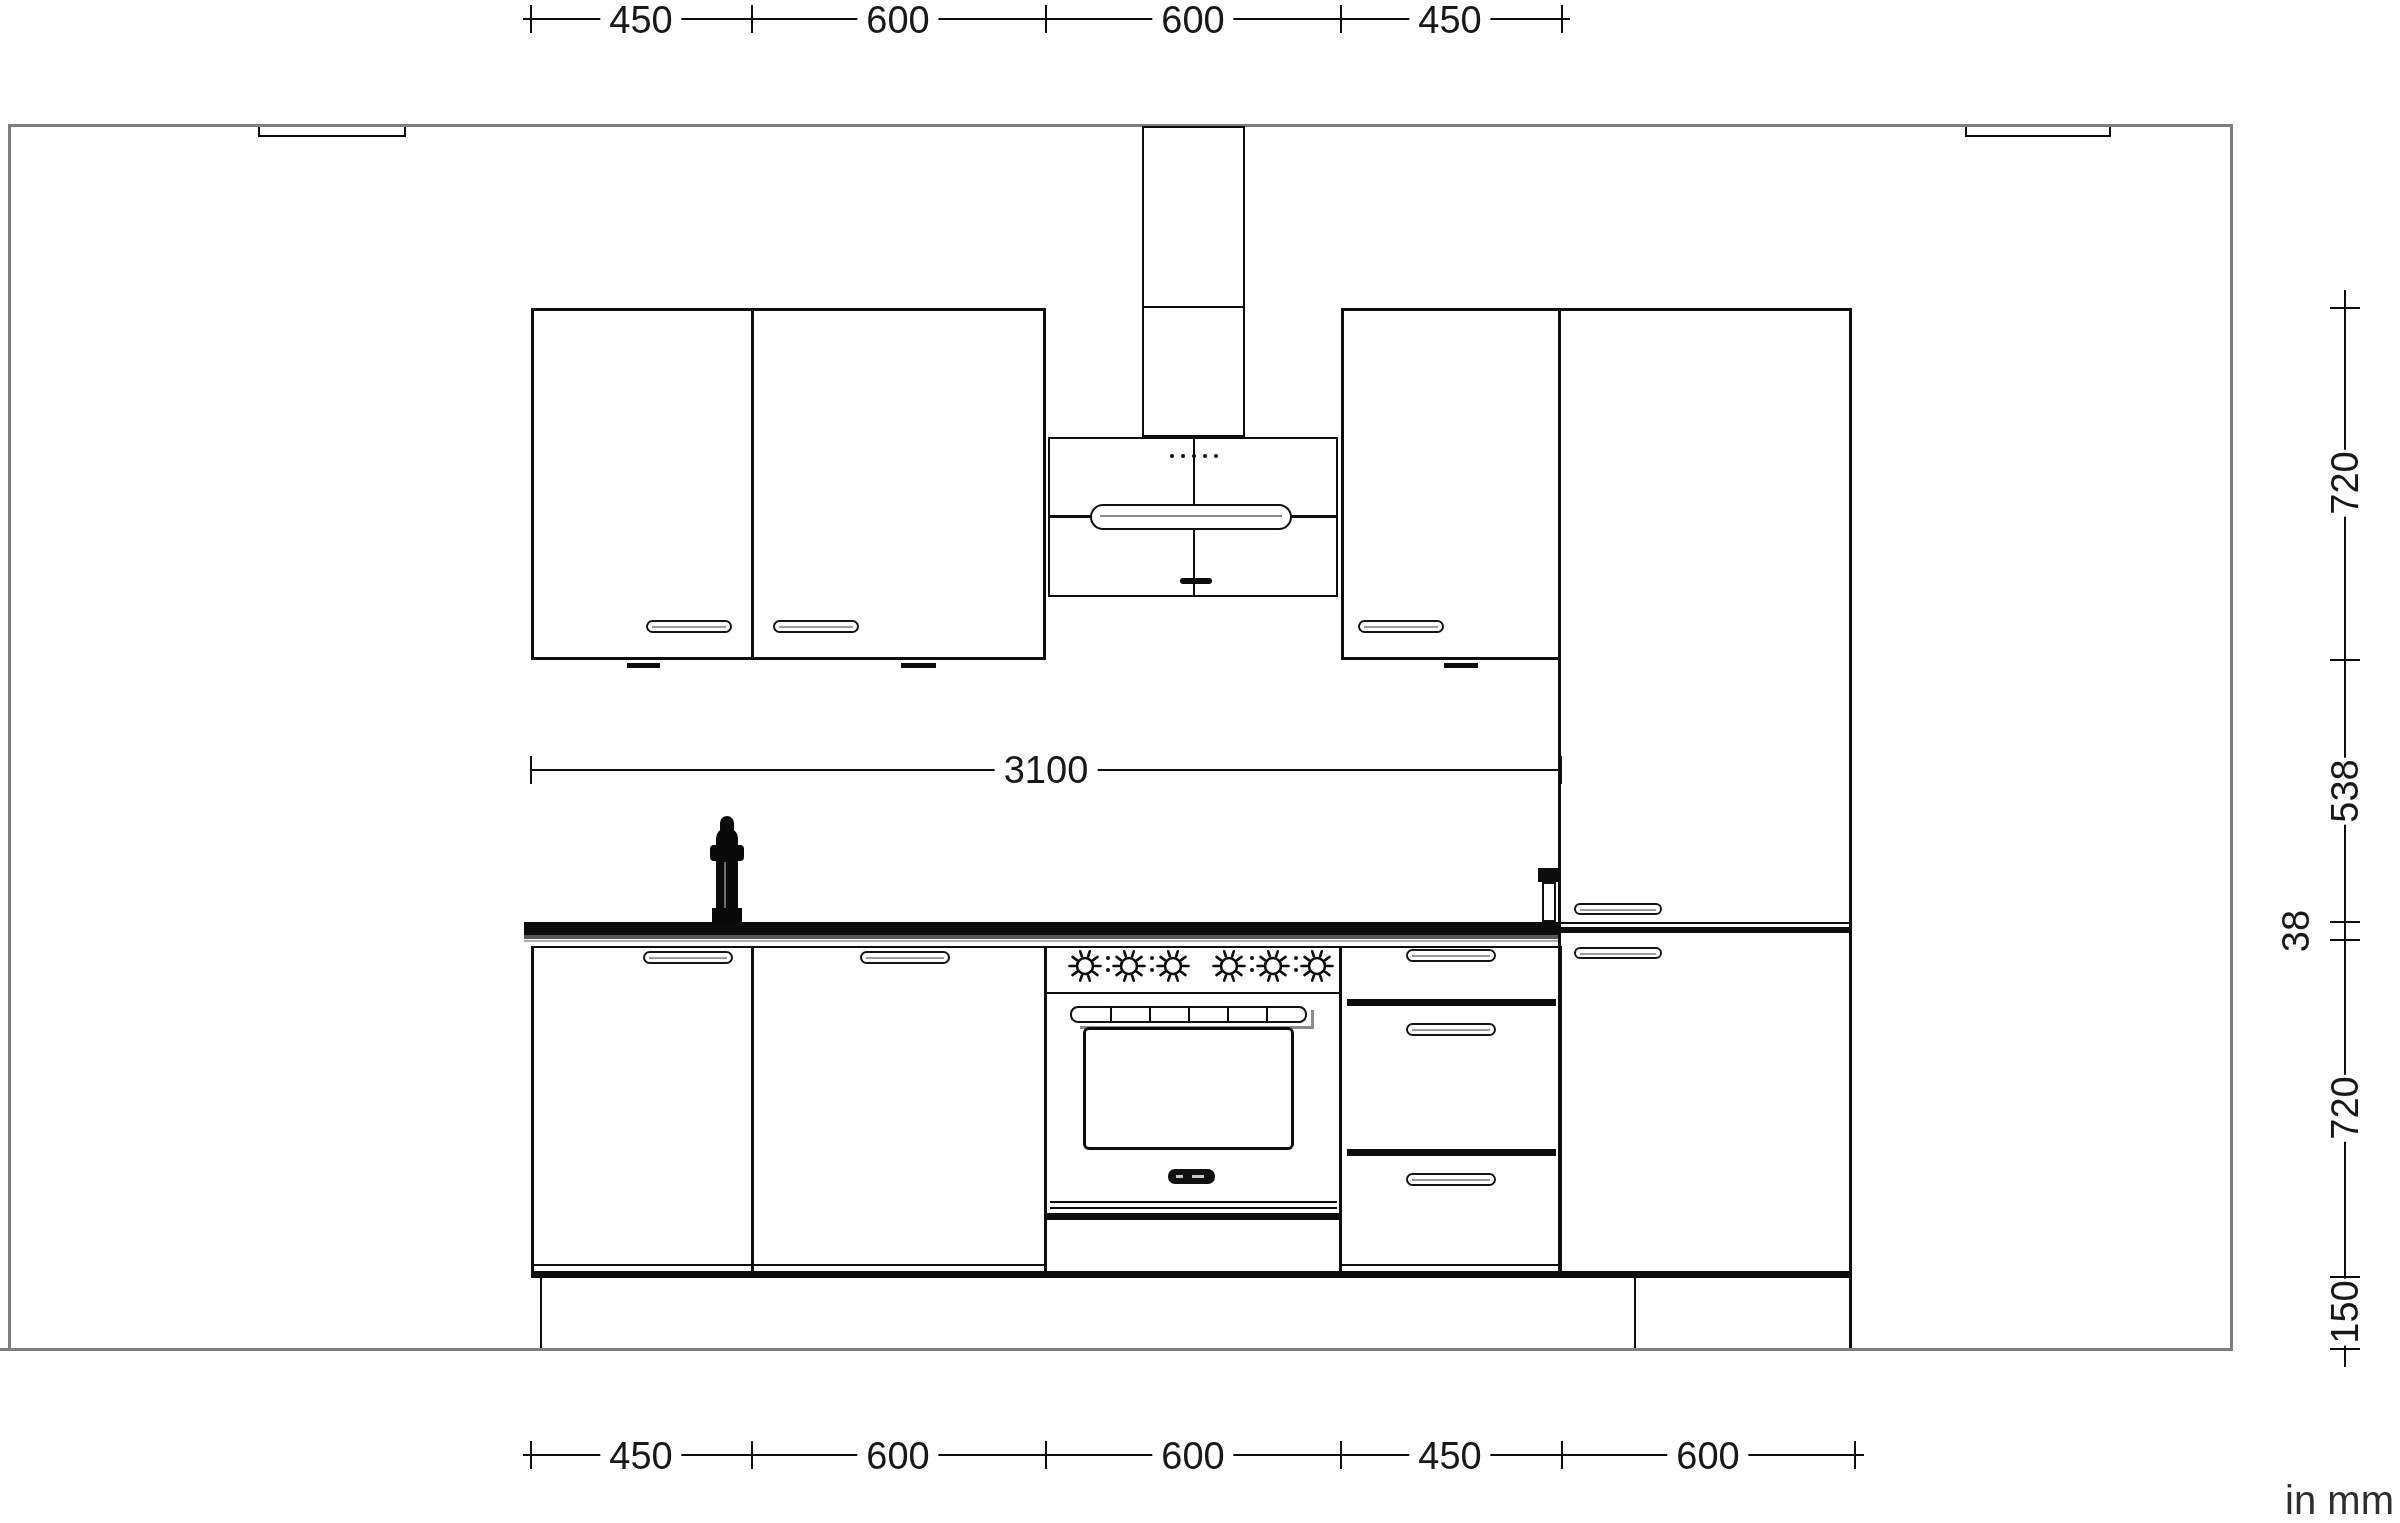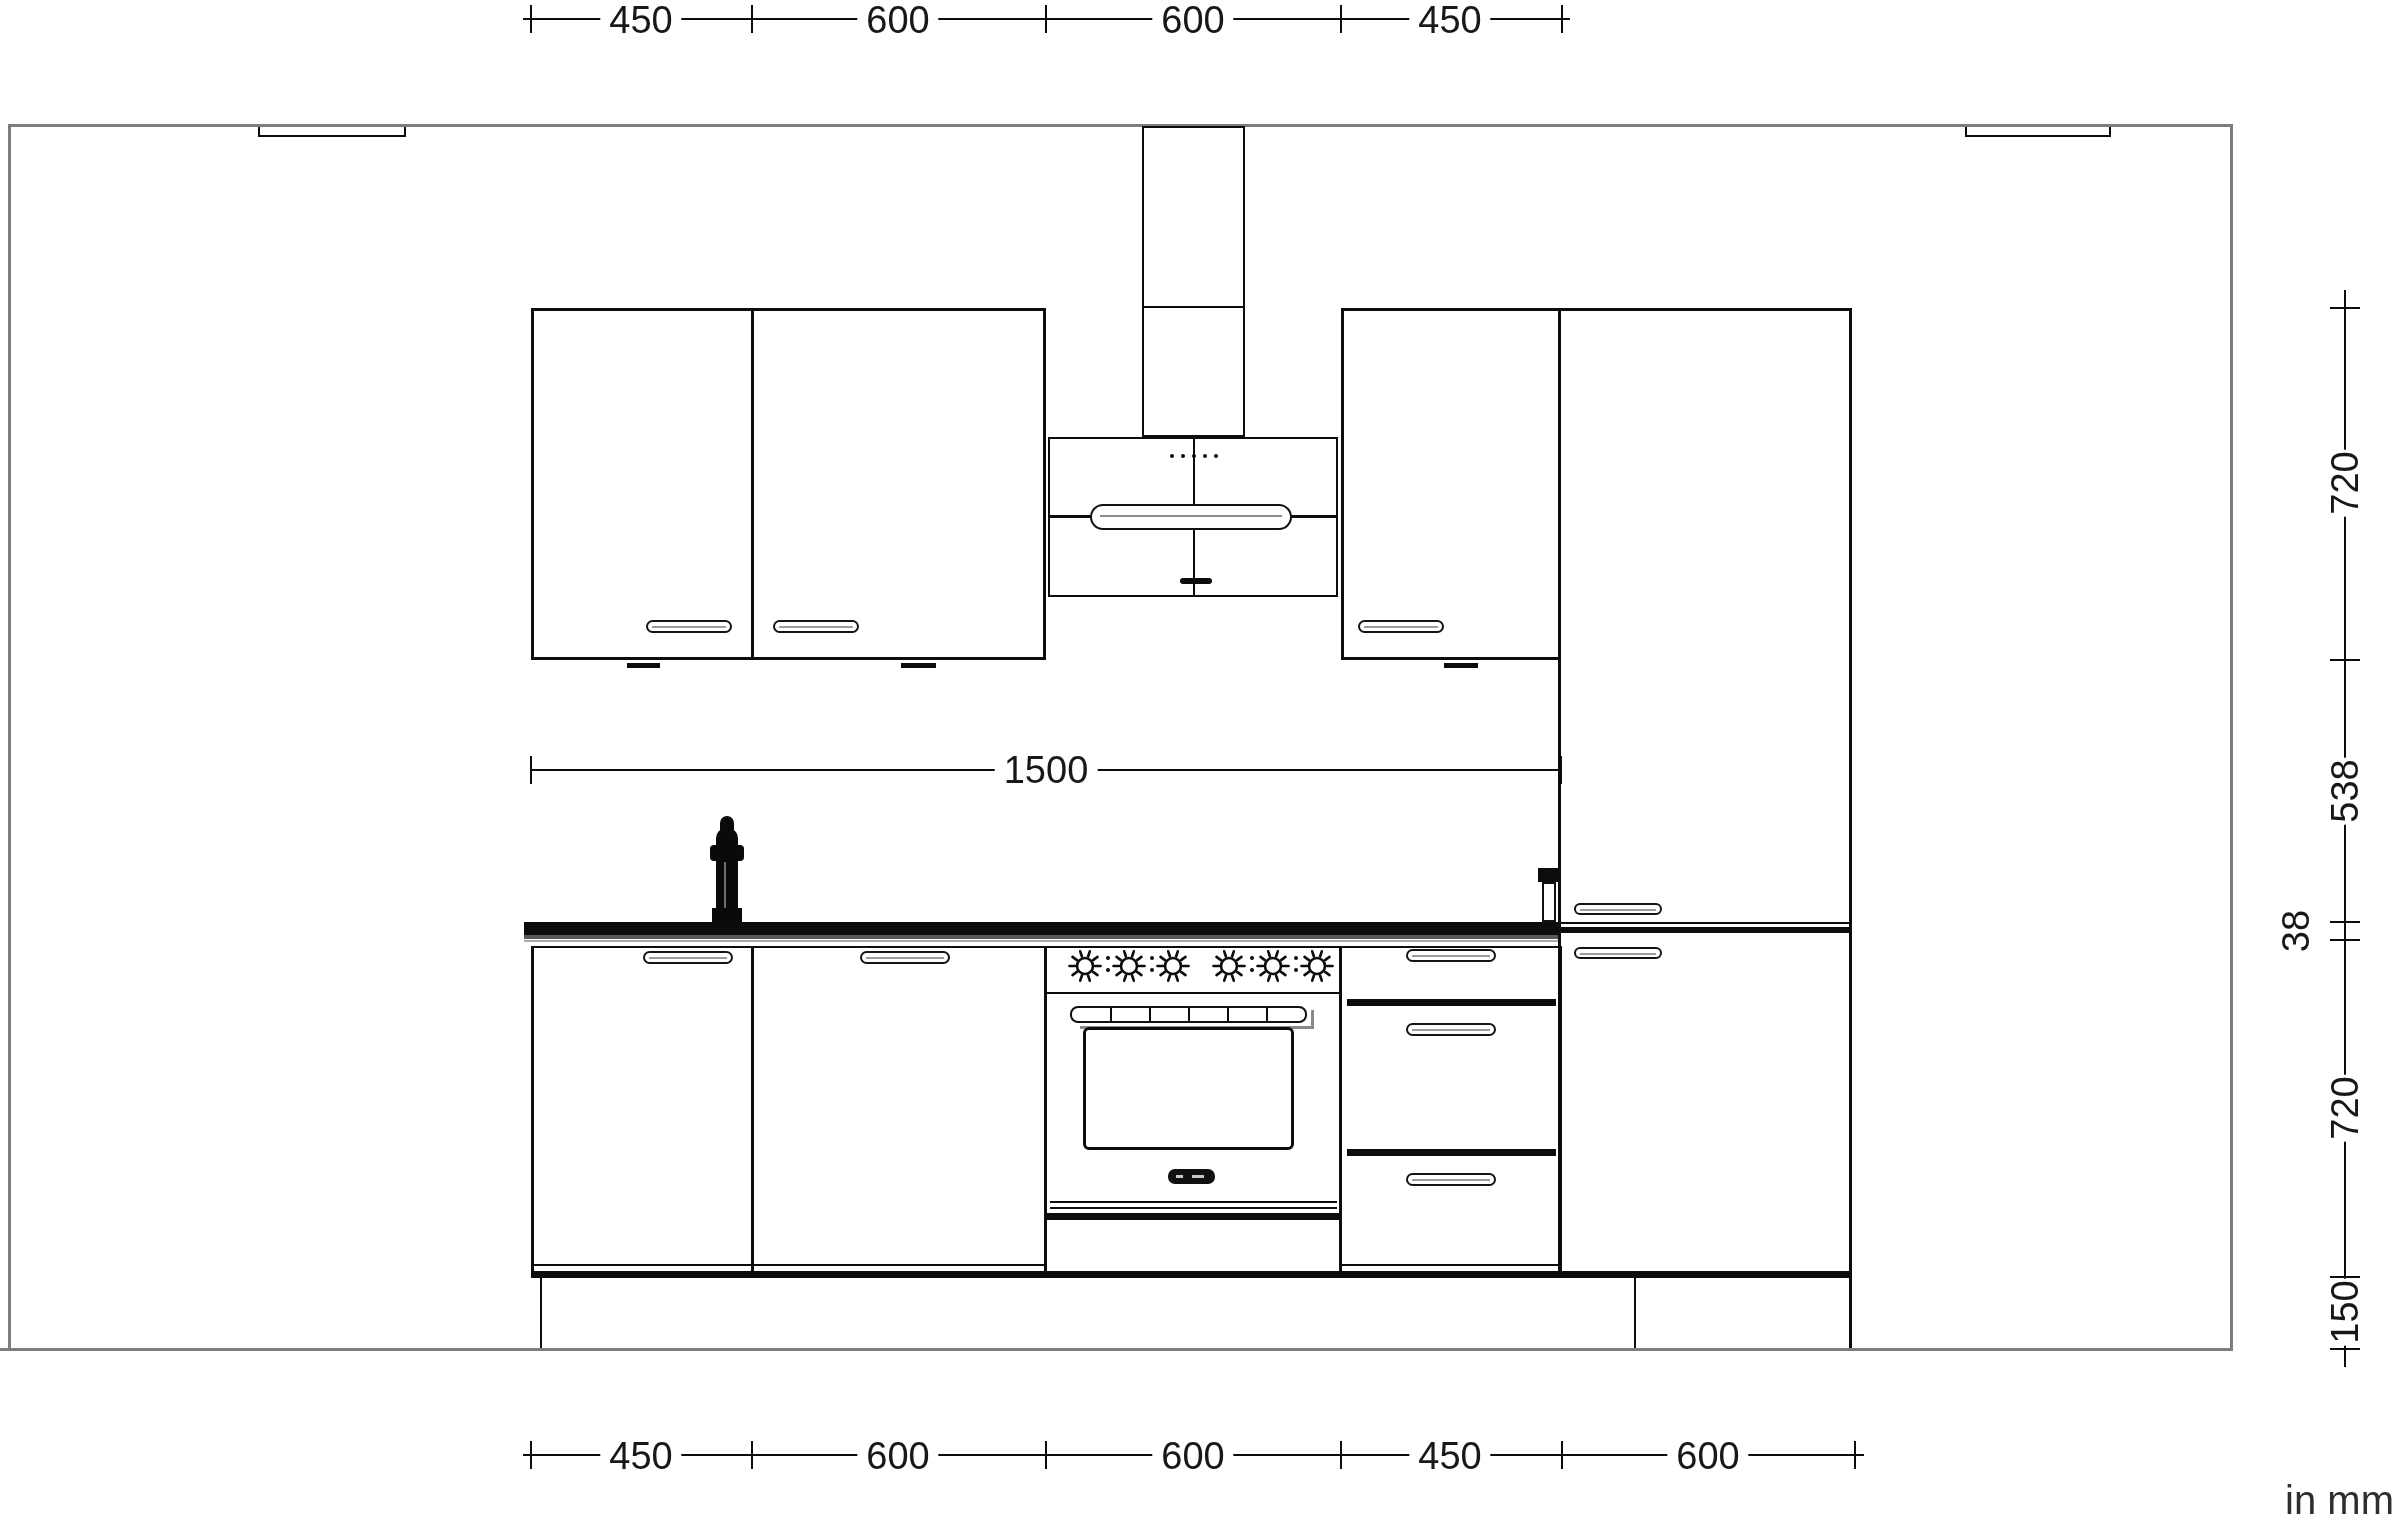--- a/index.html
+++ b/index.html
@@ -95,21 +95,21 @@
   <div class="box" style="left:1558px;top:308px;width:294px;height:970px;"></div>
   <div class="hl" style="left:1558px;top:922px;width:294px;height:2px;"></div>
   <div class="hl" style="left:1558px;top:927px;width:294px;height:6px;"></div>
   <div class="handle" style="left:1574px;top:903px;width:88px;height:12px;"></div>
   <div class="handle" style="left:1574px;top:947px;width:88px;height:12px;"></div>
 
   <div>
     <div class="hl" style="left:531px;top:769px;width:1031px;height:2px;"></div>
     <div class="tick-v" style="left:530px;top:756px;"></div>
     <div class="tick-v" style="left:1560px;top:756px;"></div>
-    <div class="dimtxt" style="left:1046px;top:770px;">1500</div>
+    <div class="dimtxt" style="left:1046px;top:770px;">3100</div>
   </div>
 
   <div>
     <div class="abs" style="left:720px;top:816px;width:14px;height:20px;background:#0a0a0a;border-radius:7px;"></div>
     <div class="abs" style="left:716px;top:828px;width:22px;height:95px;background:#0a0a0a;border-radius:10px 10px 0 0;"></div>
     <div class="abs" style="left:710px;top:845px;width:34px;height:16px;background:#0a0a0a;border-radius:4px;"></div>
     <div class="abs" style="left:712px;top:908px;width:30px;height:15px;background:#0a0a0a;"></div>
     <div class="abs" style="left:724px;top:862px;width:2px;height:46px;background:#6e6e6e;"></div>
   </div>
 

